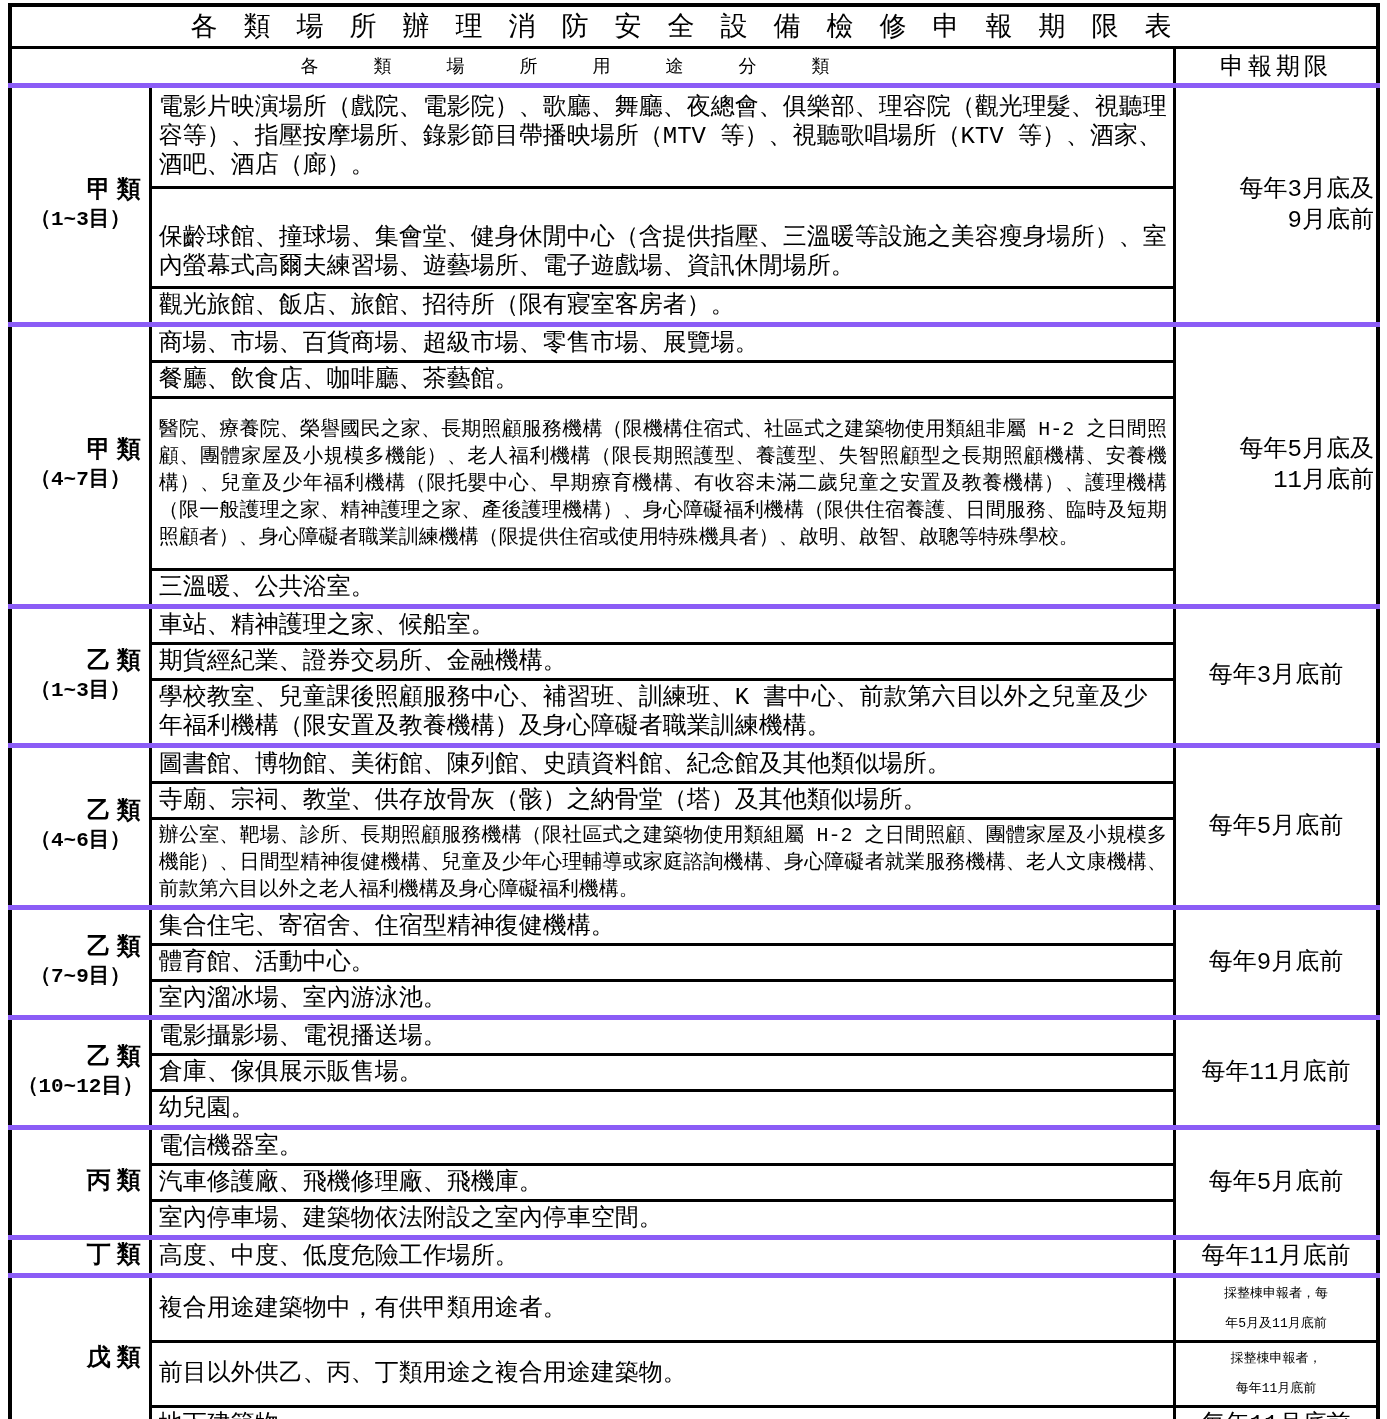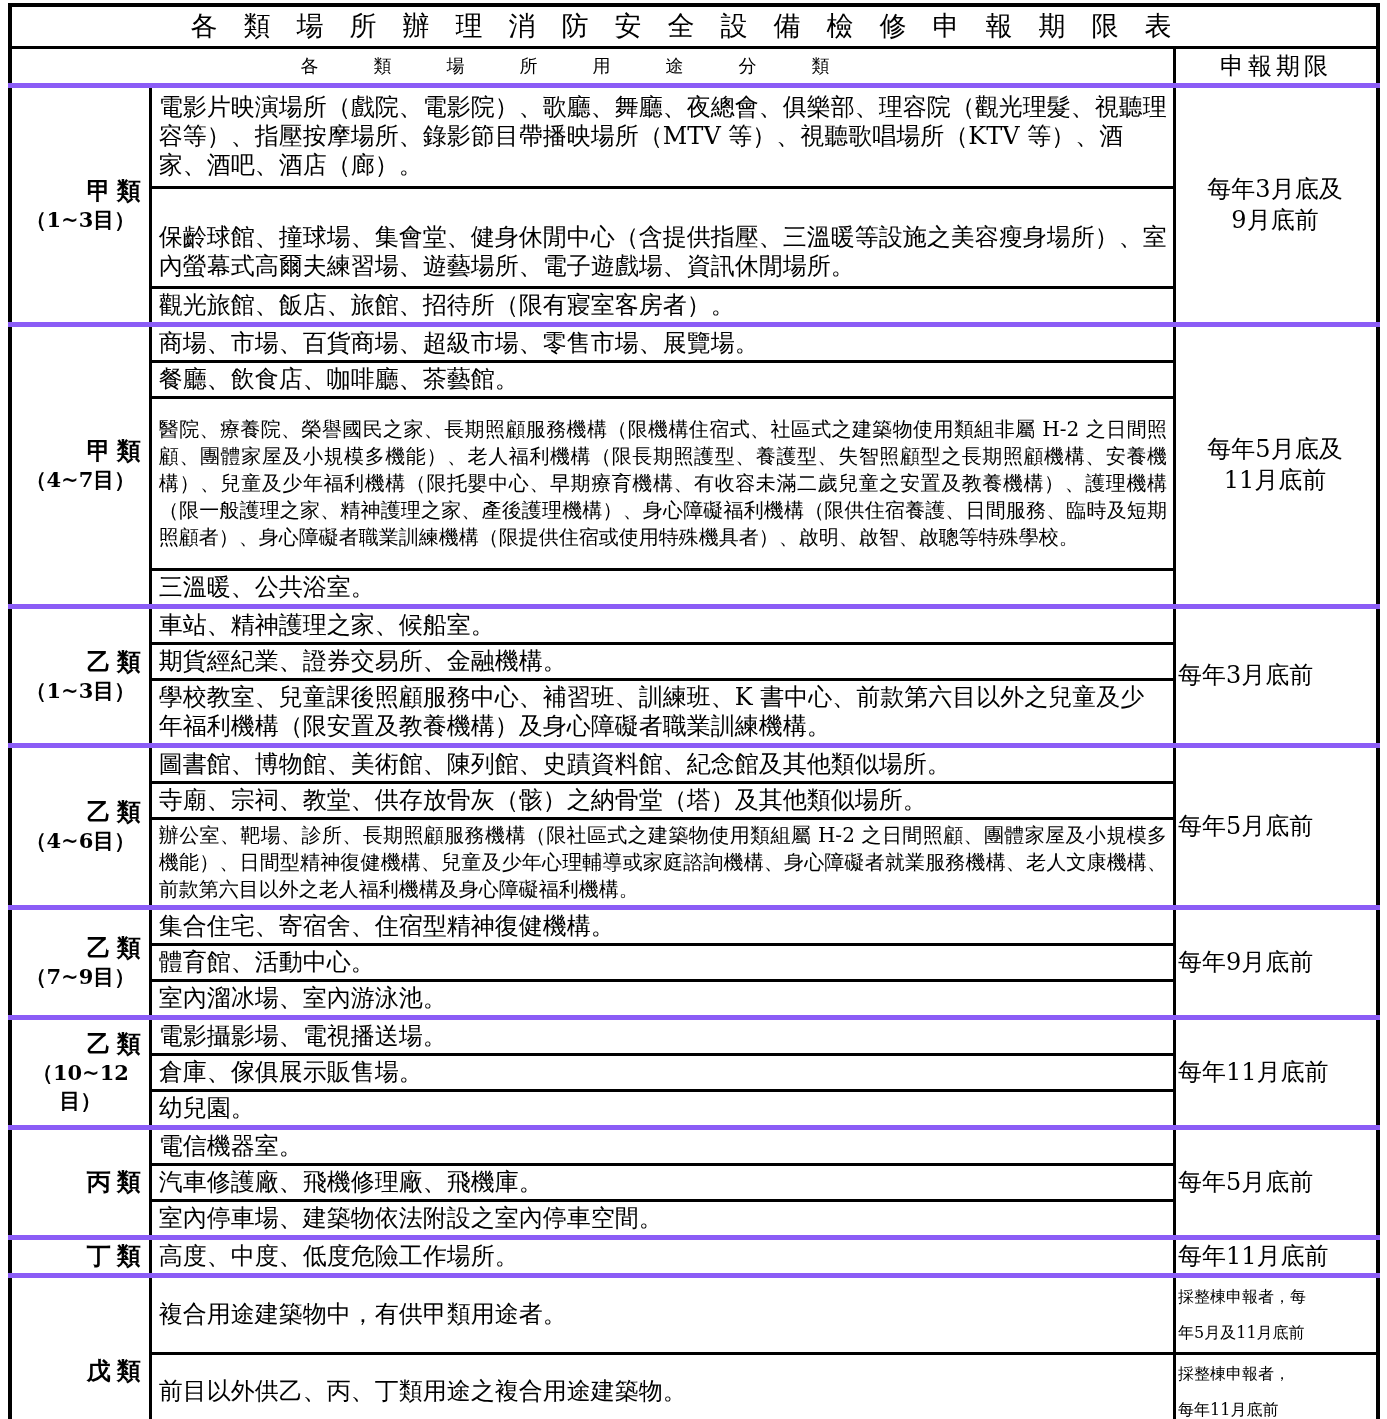--- a/index.html
+++ b/index.html
@@ -1,39 +1,39 @@
 <!DOCTYPE html>
 <html><head>
 <meta charset="utf-8">
 <style>
   html,body{margin:0;padding:0;background:#ffffff;}
   body{width:1387px;height:1419px;position:relative;color:#000;
        font-family:"DejaVu Serif","Liberation Serif",serif;}
   table.main{border-collapse:collapse;table-layout:fixed;
        position:absolute;left:8px;top:3px;width:1372px;
        border:4px solid #000;}
-  td{border:3px solid #000;overflow:hidden;}
+  td{border:3px solid #000;overflow:hidden;font-family:Liberation Mono, monospace;}
   tr.cat-start td{border-top:5px solid #8b5cf6;}
   td.title-cell{text-align:center;font-size:27px;letter-spacing:26px;
        white-space:nowrap;}
   td.usage-header{text-align:center;font-size:18px;letter-spacing:55px;
        white-space:nowrap;}
   td.deadline-header{text-align:center;font-size:24px;letter-spacing:4px;}
   td.cat{text-align:center;vertical-align:middle;font-weight:bold;
        padding:0 2px;}
   td.cat .cat-label{font-size:24px;letter-spacing:6px;line-height:30px;text-align:right;}
   td.cat .cat-range{font-size:21px;letter-spacing:0;line-height:28px;}
   td.desc{font-size:24px;line-height:29px;text-align:left;
        vertical-align:middle;padding:2px 6px 2px 7px;}
   td.desc.small{font-size:20px;line-height:27px;text-align:justify;}
   td.desc.vbottom{vertical-align:bottom;padding-bottom:5px;}
-  td.deadline{font-size:24px;text-align:left;vertical-align:middle;
+  td.deadline{font-size:24px;text-align:center;vertical-align:middle;
        white-space:pre-line;line-height:31px;padding:1px 2px;}
-  td.deadline.left{text-align:center;padding-left:0;}
-  td.deadline.small{font-size:16px;line-height:36px;}
+  td.deadline.left{text-align:right;padding-left:0;}
+  td.deadline.small{font-size:13px;line-height:30px;}
 </style>
 </head>
 <body>
 
 <table class="main">
   <colgroup>
     <col style="width:140px">
       <col style="width:1022px">
       <col style="width:203px">
   </colgroup>

